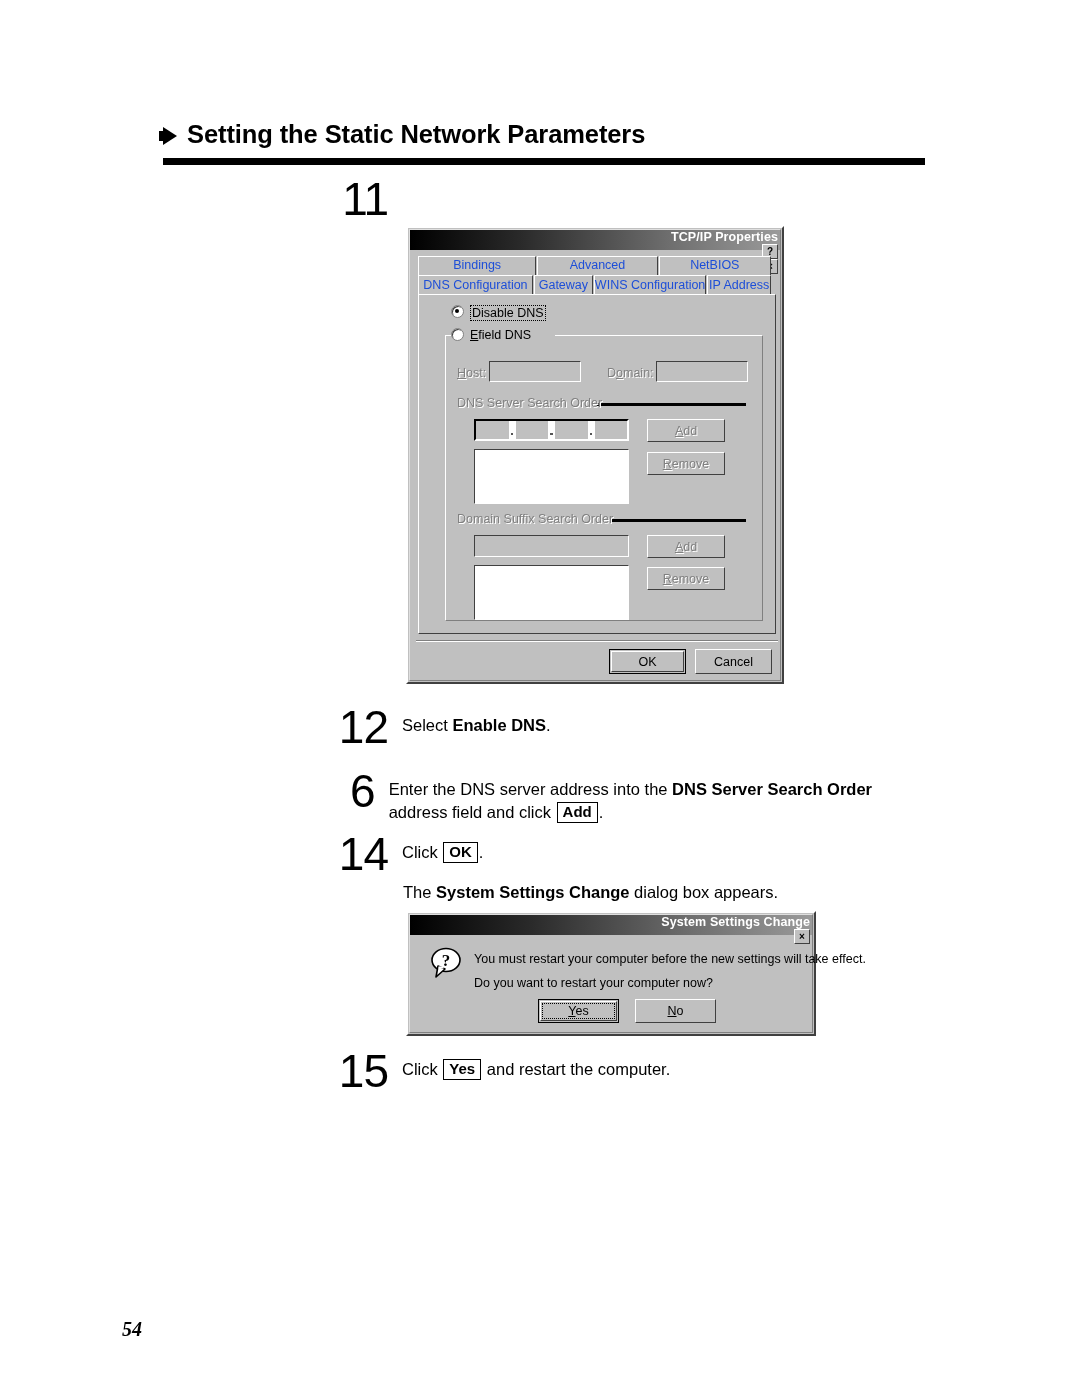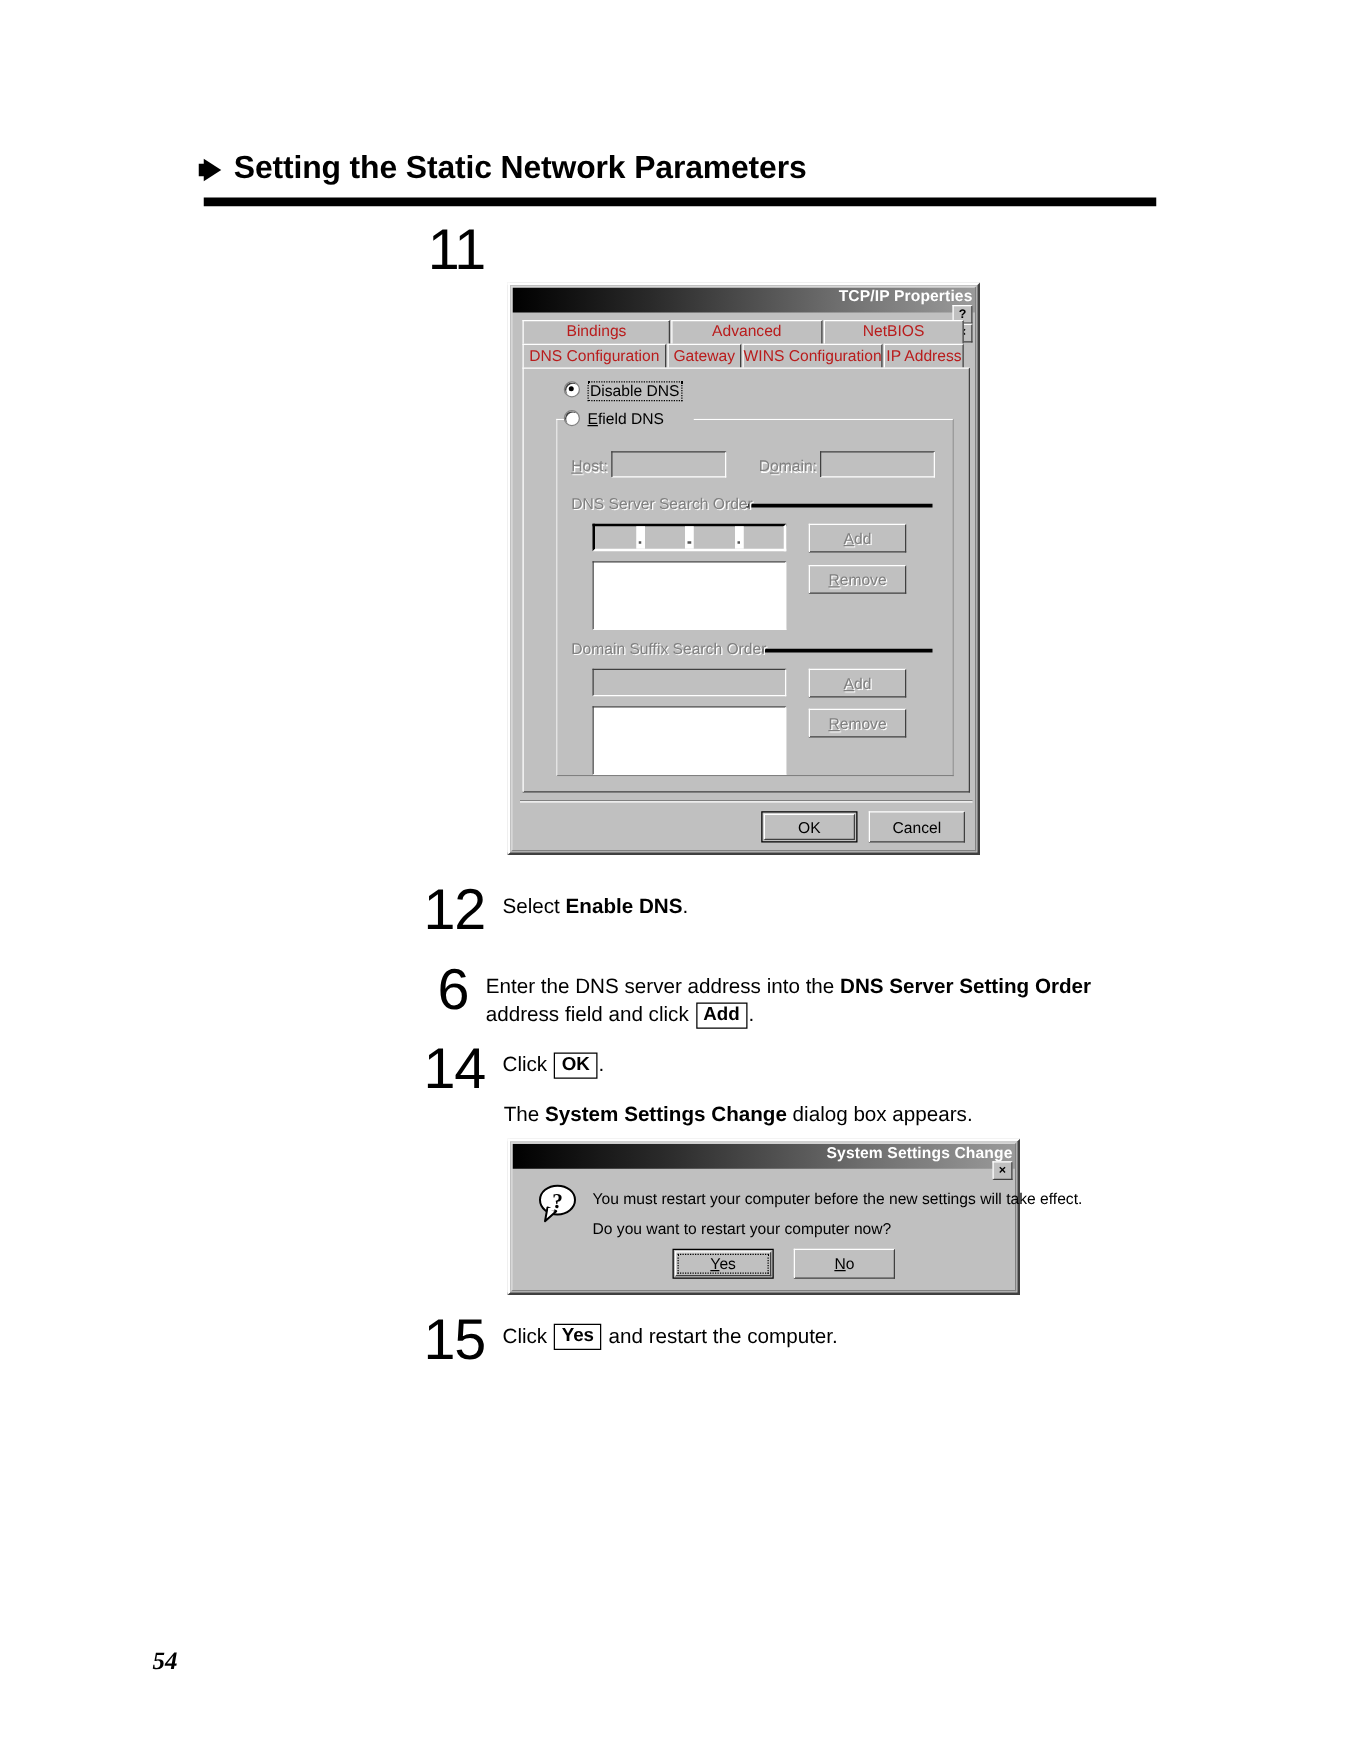--- a/index.html
+++ b/index.html
@@ -171,21 +171,21 @@
   .tab {
     background: #c0c0c0;
     border-top: 1.5px solid #ffffff;
     border-left: 1.5px solid #ffffff;
     border-right: 1.5px solid #404040;
     height: 19px;
     line-height: 17px;
     text-align: center;
     font-size: 12.5px;
     box-sizing: border-box;
-    color: #b91c1c;
+    color: #1d4ed8;
     white-space: nowrap;
     margin-right: 1px;
   }
   .tab.selected {
     font-weight: normal;
   }
 
   .tab-body {
     position: absolute;
     background: #c0c0c0;
@@ -494,21 +494,21 @@
 <div class="step" style="left:330px; top:708px; width:600px;">
   <div class="step-num">12</div>
   <div class="step-text">
     <span>Select </span><b>Enable DNS</b><span>.</span>
   </div>
 </div>
 
 <div class="step" style="left:330px; top:772px; width:600px;">
   <div class="step-num">6</div>
   <div class="step-text" style="max-width:545px;">
-    <span>Enter the DNS server address into the </span><b>DNS Server Setting</b>
+    <span>Enter the DNS server address into the </span><b>DNS Server Search</b>
     <b>Order</b><span> address field and click </span><span class="keycap">Add</span><span>.</span>
   </div>
 </div>
 
 <div class="step" style="left:330px; top:835px; width:600px;">
   <div class="step-num">14</div>
   <div class="step-text">
     <span>Click </span><span class="keycap">OK</span><span>.</span>
   </div>
 </div>

